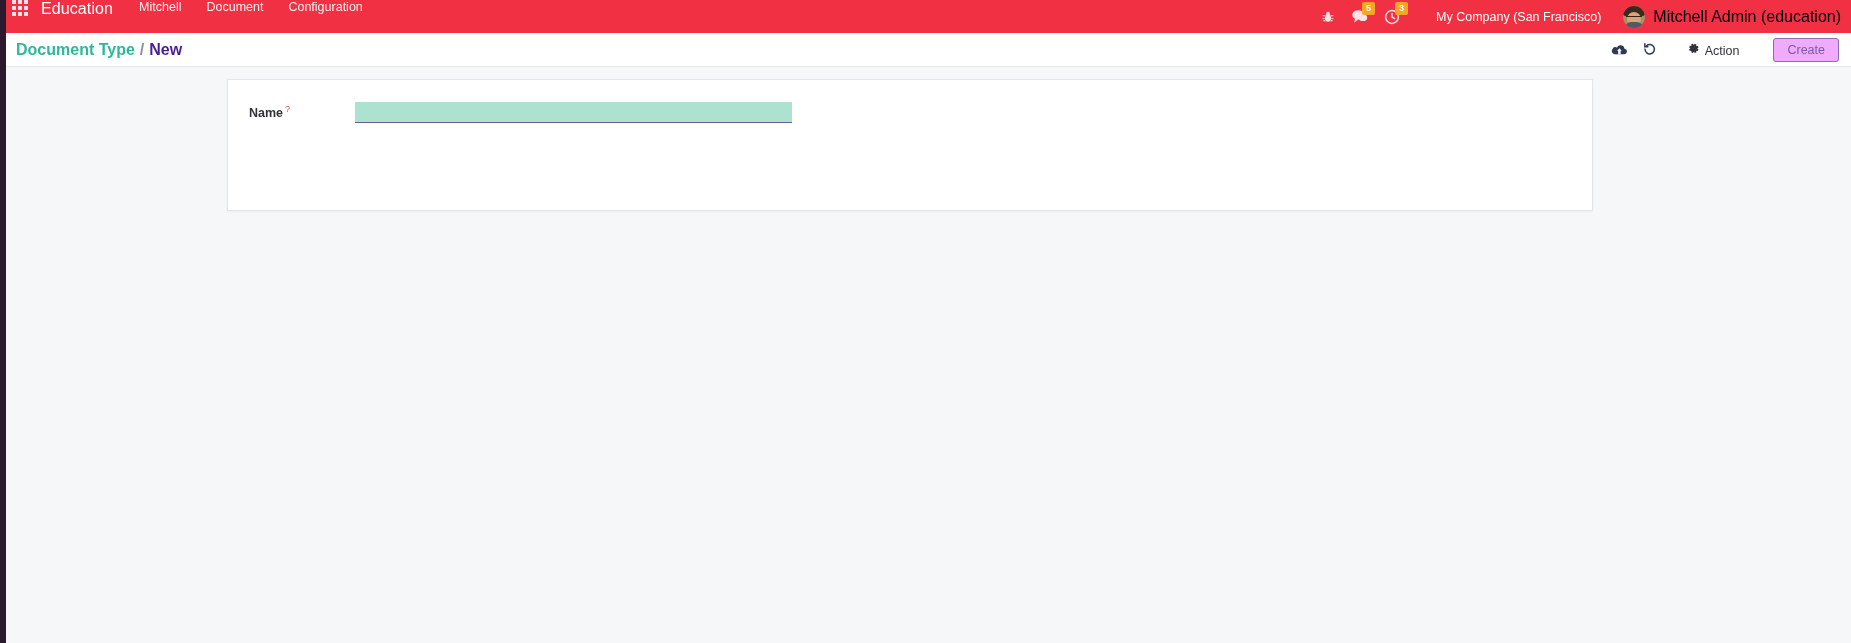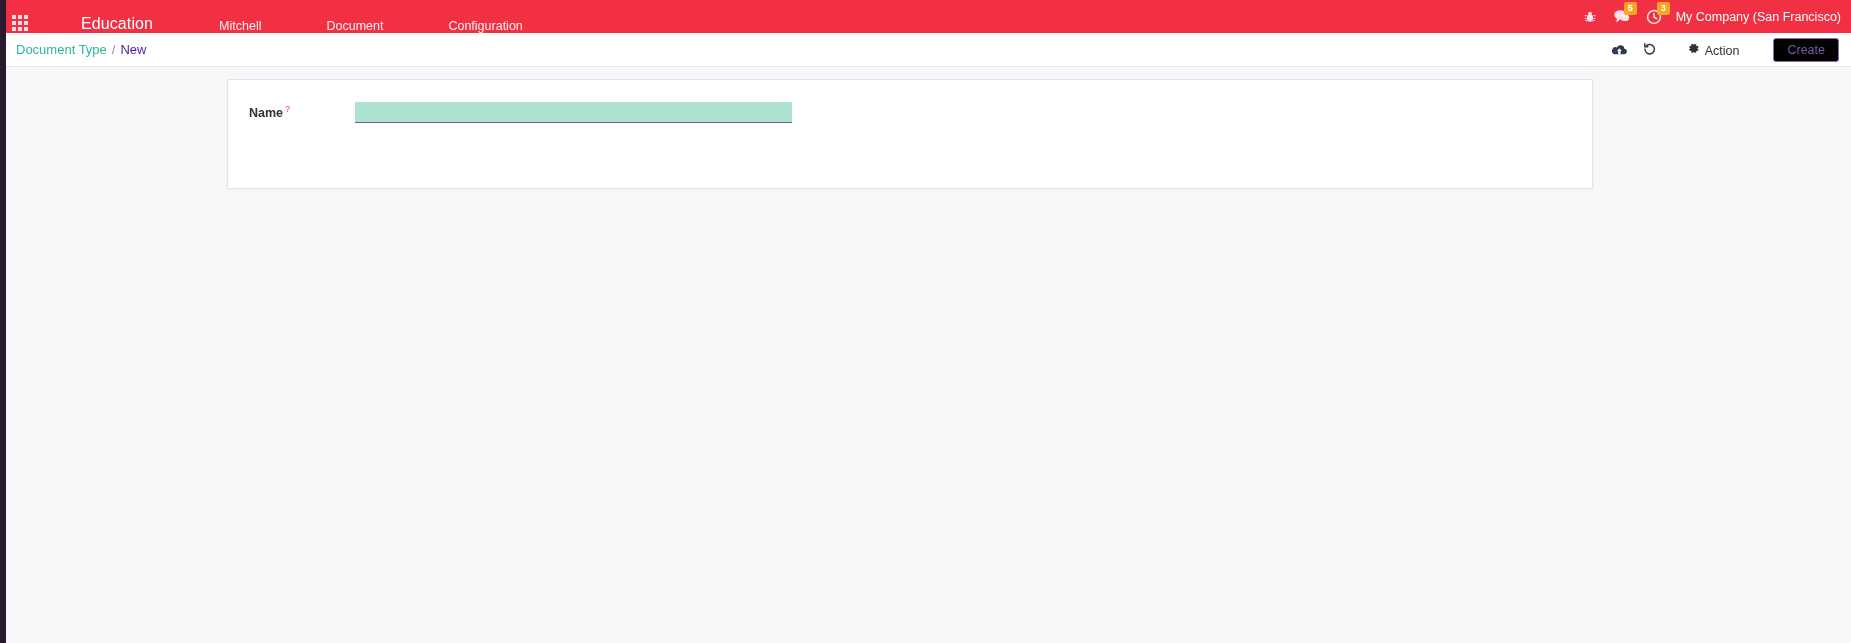--- a/index.html
+++ b/index.html
@@ -31,24 +31,23 @@
     left: 0; top: 0;
     width: 1851px;
     height: 33px;
     background: #f23044;
     display: flex;
     align-items: center;
     z-index: 30;
   }
   .nav-left {
     display: flex;
-    align-items: flex-end;
+    align-items: flex-start;
     height: 33px;
     padding-left: 12px;
-    gap: 40px;
   }
   .apps-grid {
     width: 18px;
     height: 18px;
     display: grid;
     grid-template-columns: repeat(3, 4px);
     grid-template-rows: repeat(3, 4px);
     gap: 2px;
     margin-right: 11px;
     cursor: pointer;
@@ -101,21 +100,21 @@
     min-width: 13px;
     height: 13px;
     border-radius: 2px;
     text-align: center;
     padding: 0 2px;
     font-weight: bold;
   }
   .company-name {
     color: #ffffff;
     font-size: 12.5px;
-    margin-left: 14px;
+    margin-left: 36px;
     cursor: pointer;
     white-space: nowrap;
   }
   .user-menu {
     display: flex;
     align-items: center;
     margin-left: 22px;
     cursor: pointer;
   }
   .avatar {
@@ -165,21 +164,22 @@
     background: #ffffff;
     border-bottom: 1px solid #e7e9ed;
     display: flex;
     align-items: center;
     z-index: 20;
   }
   .breadcrumb {
     display: flex;
     align-items: baseline;
     padding-left: 10px;
-    font-size: 13px;
+    font-size: 16px;
+    font-weight: bold;
   }
   .bc-parent {
     color: #2eb79a;
     cursor: pointer;
     white-space: nowrap;
   }
   .bc-sep {
     color: #8f8fa3;
     margin: 0 5px;
   }
@@ -211,21 +211,21 @@
     font-size: 12.5px;
     color: #32323c;
     padding: 4px 10px 4px 8px;
     margin-left: 14px;
     cursor: pointer;
     white-space: nowrap;
   }
   .create-btn {
     font-size: 12.5px;
     color: #7a5ba6;
-    background: #000000;
+    background: #f0abfc;
     border: 1px solid #8b6bb1;
     border-radius: 3px;
     padding: 4px 13px;
     margin-left: 24px;
     cursor: pointer;
     white-space: nowrap;
     font-family: "Liberation Sans", sans-serif;
   }
 
   
@@ -236,21 +236,21 @@
     width: 1845px;
     height: 576px;
     background: #f6f7f9;
     z-index: 5;
   }
   .sheet {
     position: absolute;
     left: 221px;
     top: 12px;
     width: 1366px;
-    height: 110px;
+    height: 132px;
     background: #ffffff;
     border: 1px solid #e3e5ea;
     box-shadow: 0 1px 2px rgba(0,0,0,.04);
   }
   .form-inner {
     padding: 17px 0 0 21px;
   }
   .form-row {
     display: flex;
     align-items: center;
@@ -355,20 +355,29 @@
     <div class="sys-icon">
       <svg width="16" height="16" viewBox="0 0 16 16" fill="none" stroke="#ffe2e6" stroke-width="1.5">
         <circle cx="8" cy="8" r="6.4"></circle>
         <path d="M8 4.4 V8 L10.6 9.6" stroke-linecap="round"></path>
       </svg>
       <span class="badge">3</span>
     </div>
 
     <div class="company-name">My Company (San Francisco)</div>
 
+    <div class="user-menu">
+      <div class="avatar">
+        <div class="hair"></div>
+        <div class="face"></div>
+        <div class="glasses"></div>
+        <div class="shirt"></div>
+      </div>
+      <span>Mitchell Admin (education)</span>
+    </div>
   </div>
 </div>
 
 <div class="control-panel">
 
   <div class="breadcrumb">
     <span class="bc-parent">Document Type</span>
     <span class="bc-sep">/</span>
     <span class="bc-current">New</span>
   </div>

